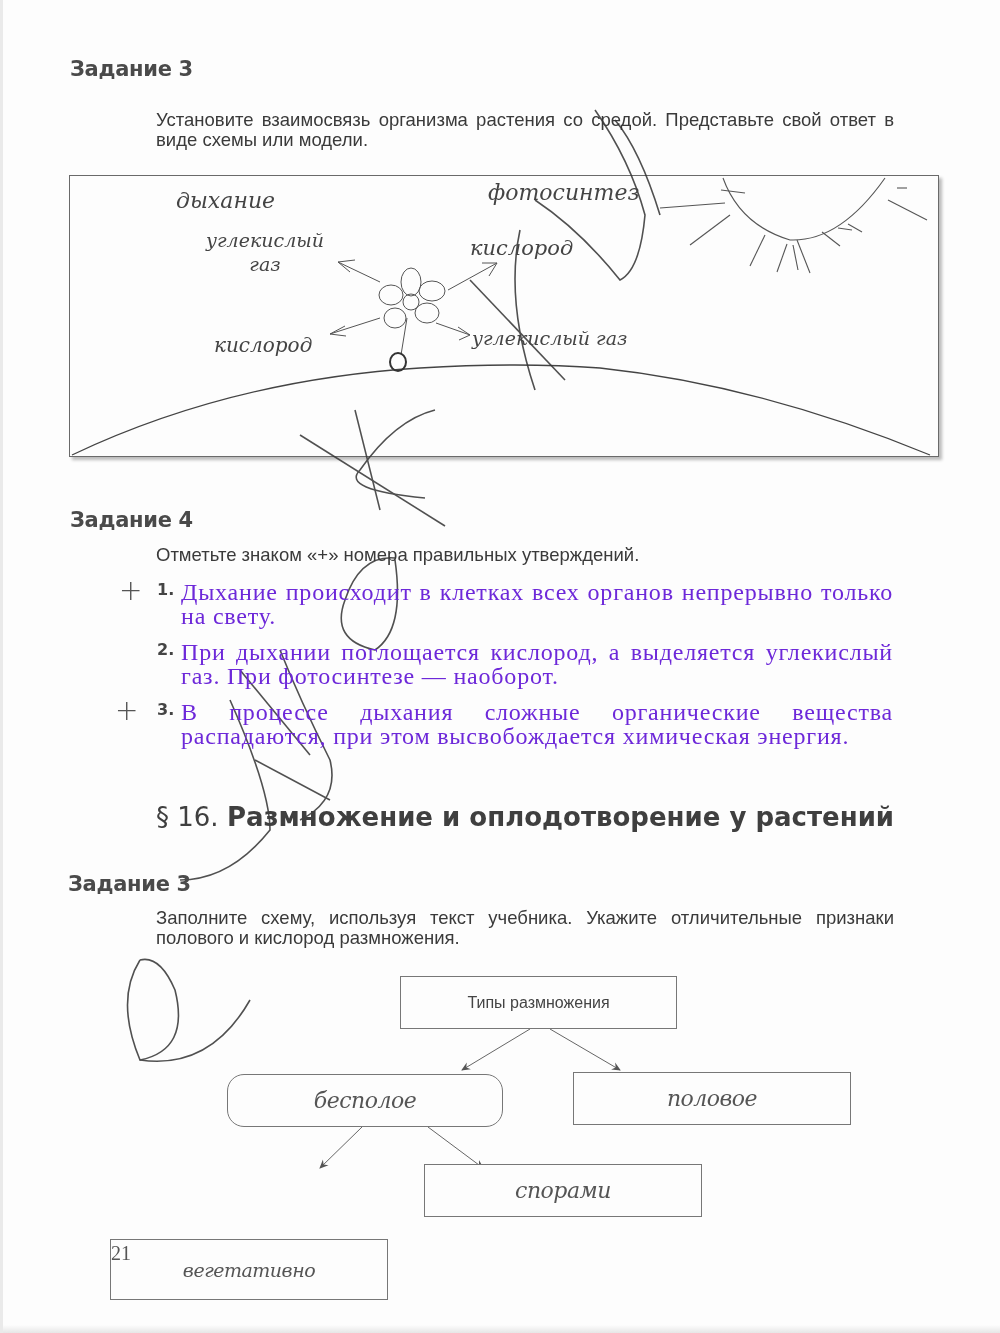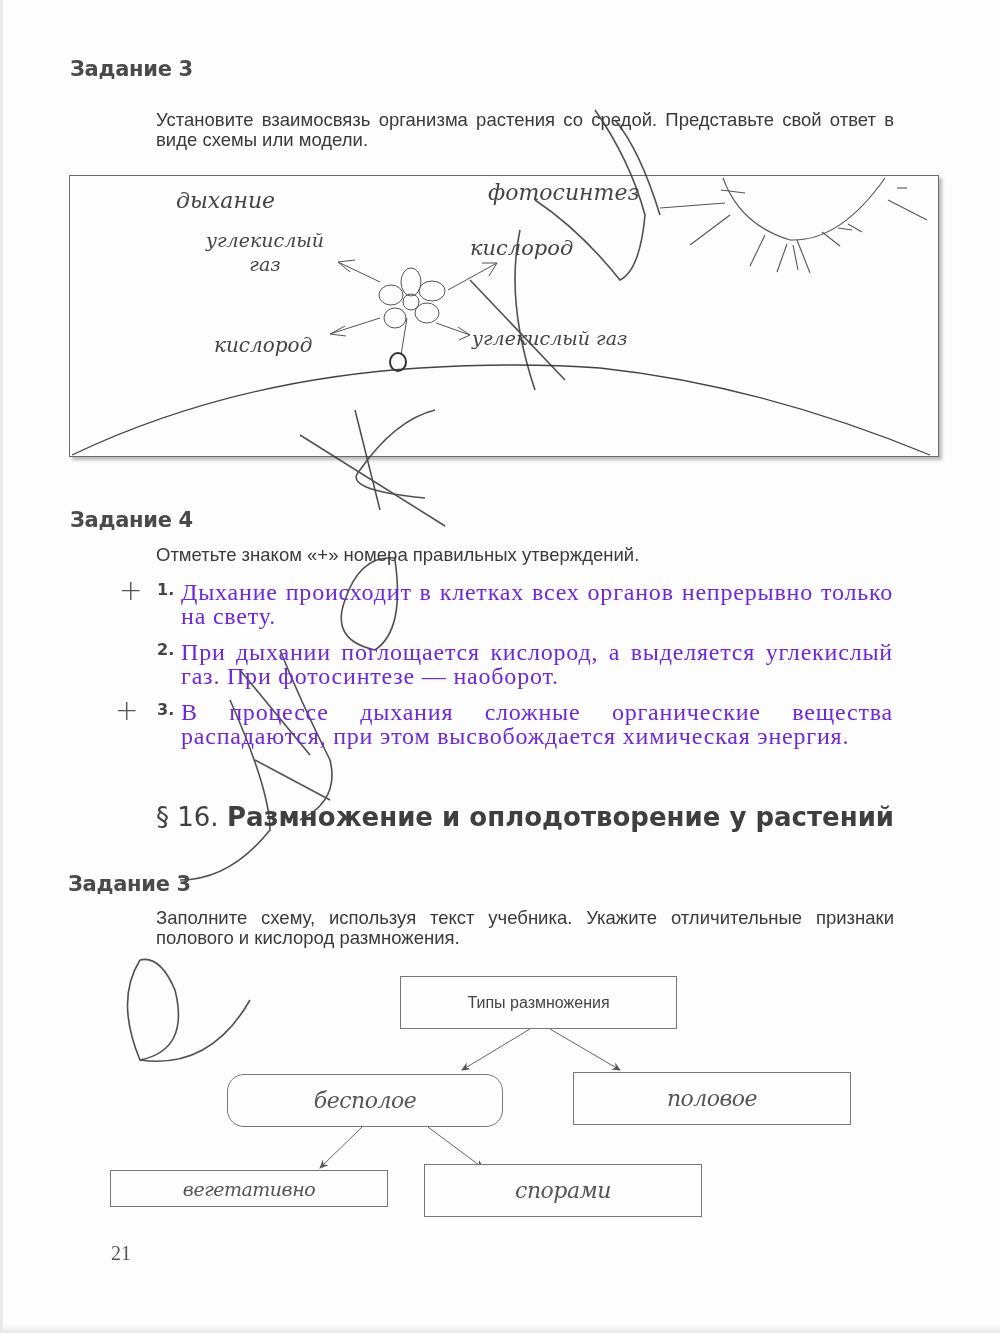--- a/index.html
+++ b/index.html
@@ -133,21 +133,21 @@
 
 <div class="box" style="left:400px; top:976px; width:277px; height:53px;">
   <span class="box-print">Типы размножения</span>
 </div>
 <div class="box" style="left:227px; top:1074px; width:276px; height:53px;border-radius:17px;">
   <span class="box-hand">бесполое</span>
 </div>
 <div class="box" style="left:573px; top:1072px; width:278px; height:53px;">
   <span class="box-hand">половое</span>
 </div>
-<div class="box" style="left:110px; top:1170px; width:278px; height:37px;">
+<div class="box" style="left:110px; top:1239px; width:278px; height:61px;">
   <span class="box-hand" style="font-size:19px;">вегетативно</span>
 </div>
 <div class="box" style="left:424px; top:1146px; width:278px; height:53px;margin-top:18px;">
   <span class="box-hand">спорами</span>
 </div>
 
 <div class="abs page-num" style="left:111px; top:1242px;">21</div>
 
 <div class="abs" style="left:0; top:1325px; width:1000px; height:8px; background:linear-gradient(#fdfdfd, #e6e6e6);"></div>
 <div class="abs" style="left:0; top:0; width:3px; height:1333px; background:#eaeaea;"></div>

